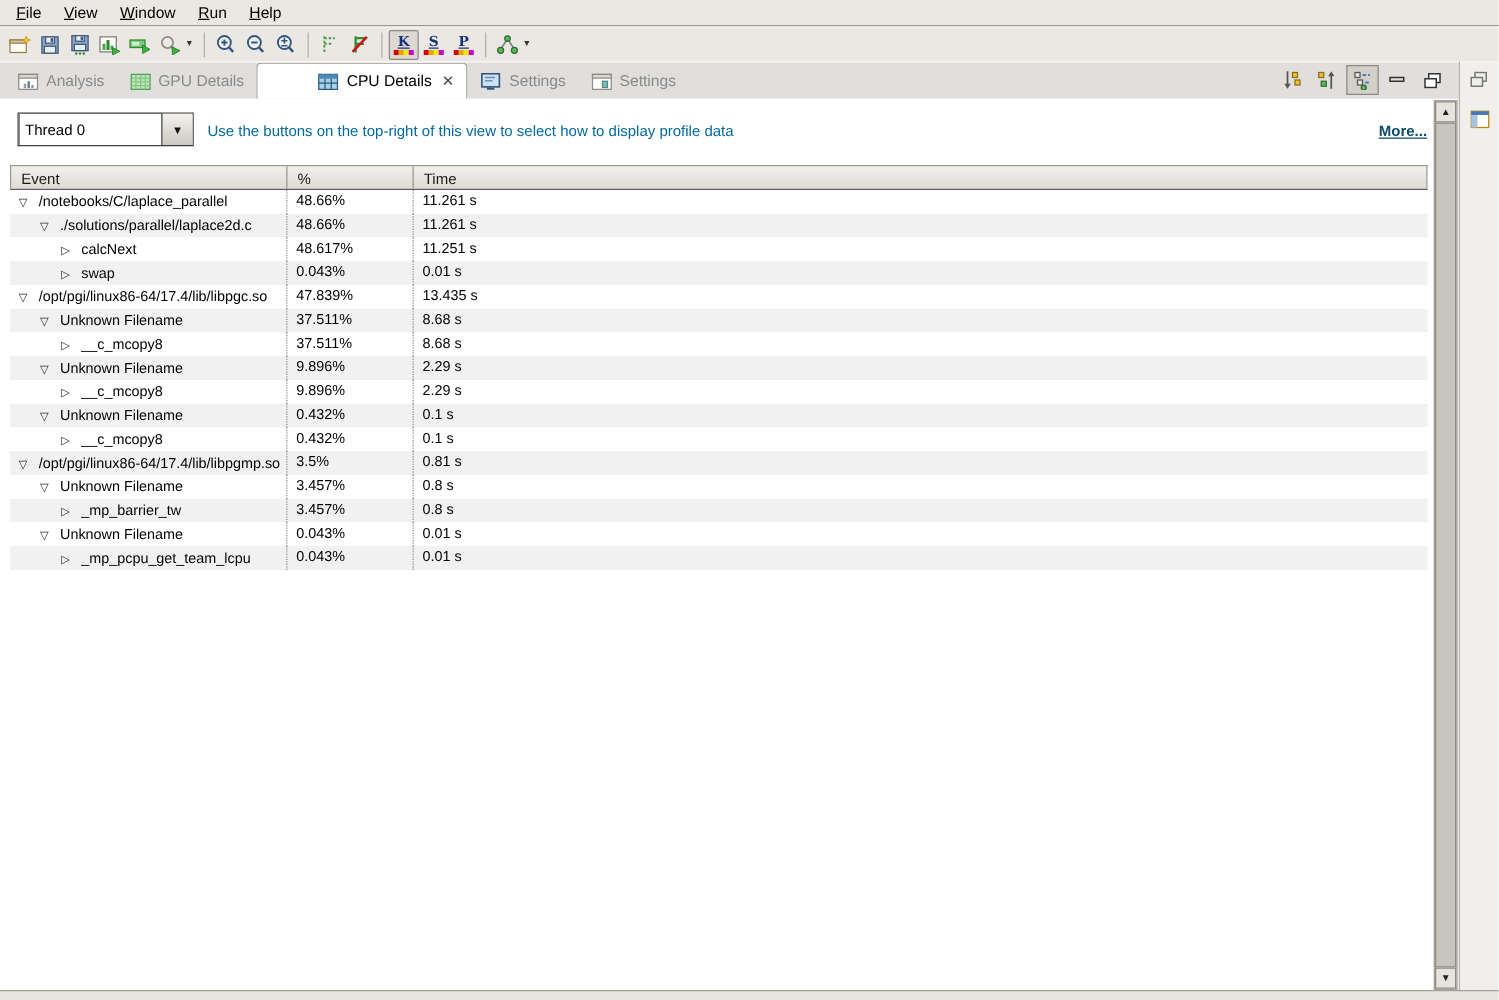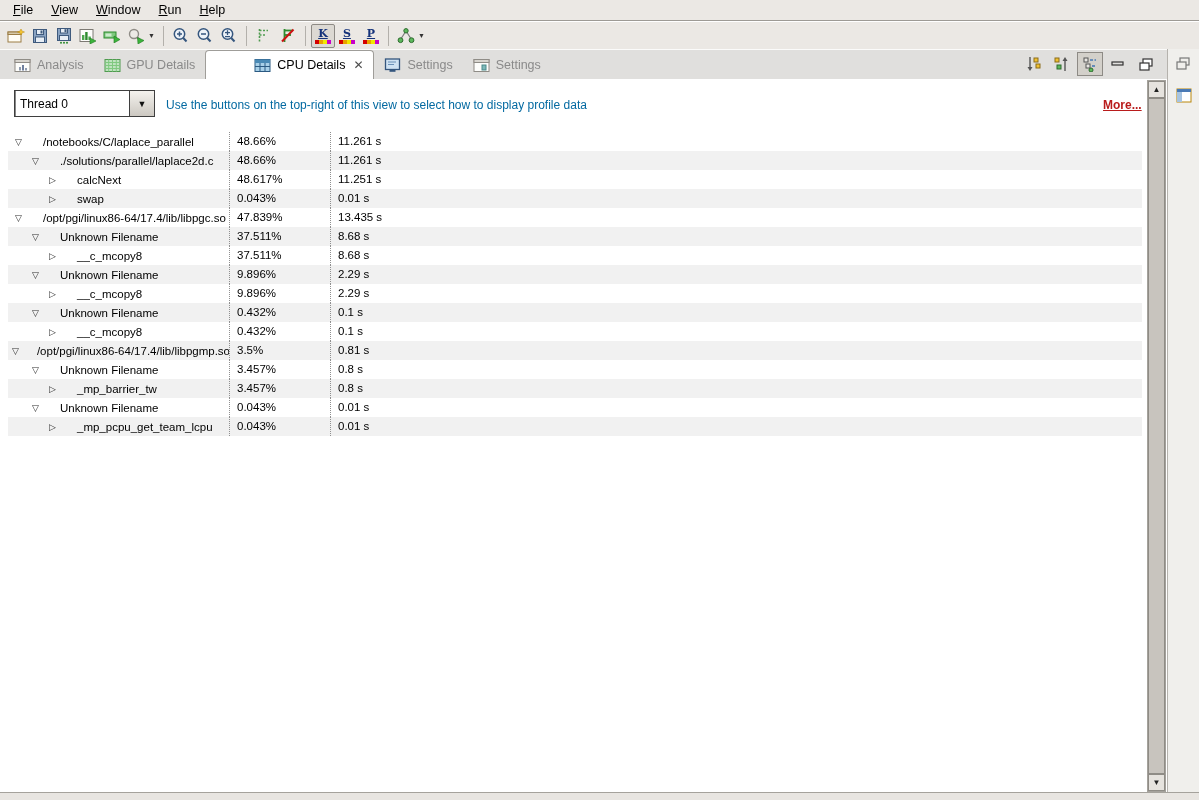--- a/index.html
+++ b/index.html
@@ -65,41 +65,41 @@
     border:1px solid #3f3f3f; background:#fff; display:flex;
   }
   .combo-text { flex:1; padding:6px 2px 0 4px; font-size:12px; border-left:1px solid #888; }
   .combo-btn {
     width:25px; background:linear-gradient(#f4f2ee,#ccc8c1);
     border-left:1px solid #3f3f3f; display:flex; align-items:center; justify-content:center;
     font-size:9px; color:#111;
   }
   .hint { position:absolute; left:166px; top:19px; font-size:12px; color:#0369a1; }
   .more-link {
-    position:absolute; left:1103px; top:19px; font-size:12px; color:#b91c1c;
+    position:absolute; left:1103px; top:19px; font-size:12px; color:#0c4a6e;
     text-decoration:underline; font-weight:bold; cursor:pointer;
   }
   
   .tree-table { position:absolute; left:8px; top:53px; width:1134px; }
   .t-header {
     display:grid; grid-template-columns:221px 101px 1fr; height:20px;
     background:linear-gradient(#f2f0ed,#dedbd5);
     border:1px solid #9b9891; border-bottom:1px solid #5f5d59;
   }
   .t-header .hcell {
     padding:3px 0 0 8px; font-size:12px; color:#1a1a1a; border-right:1px solid #9b9891;
   }
   .t-header .hcell:last-child { border-right:none; }
   .t-row { display:grid; grid-template-columns:221px 101px 1fr; height:19px; background:#fff; }
   .t-row.alt { background:#f1f1f1; }
   .cell { font-size:11.5px; padding-top:3px; white-space:nowrap; overflow:hidden; }
   .cell.ev { display:flex; align-items:center; padding-top:0; }
   .cell.num { border-left:1px dotted #8f8f8f; padding-left:7px; }
   .expander { font-size:9px; color:#2b2b2b; width:13px; display:inline-block; text-align:center; }
-  .evt-label { margin-left:18px; }
+  .evt-label { margin-left:6px; }
   
   .vscroll {
     position:absolute; left:1147px; top:80px; width:19px; height:712px;
     background:#d6d2cd; border:1px solid #a5a29c;
   }
   .sb-btn {
     position:absolute; left:0; width:17px; height:17px; background:#e6e3de;
     border:1px solid #8f8c86; display:flex; align-items:center; justify-content:center;
     font-size:8px; color:#222;
   }
@@ -405,20 +405,25 @@
   <div class="combo">
     <span class="combo-text">Thread 0</span>
     <span class="combo-btn">
       <span>▼</span>
     </span>
   </div>
   <div class="hint">Use the buttons on the top-right of this view to select how to display profile data</div>
   <a class="more-link">More...</a>
 
   <div class="tree-table">
+    <div class="t-header">
+      <div class="hcell">Event</div>
+      <div class="hcell">%</div>
+      <div class="hcell">Time</div>
+    </div>
     <div id="tree-rows">
         <div class="t-row">
           <div class="cell ev">
             <span class="expander" style="margin-left: 4px;">▽</span>
             <span class="evt-label">/notebooks/C/laplace_parallel</span>
           </div>
           <div class="cell num">48.66%</div>
           <div class="cell num">11.261 s</div>
         </div>
         <div class="t-row alt">

